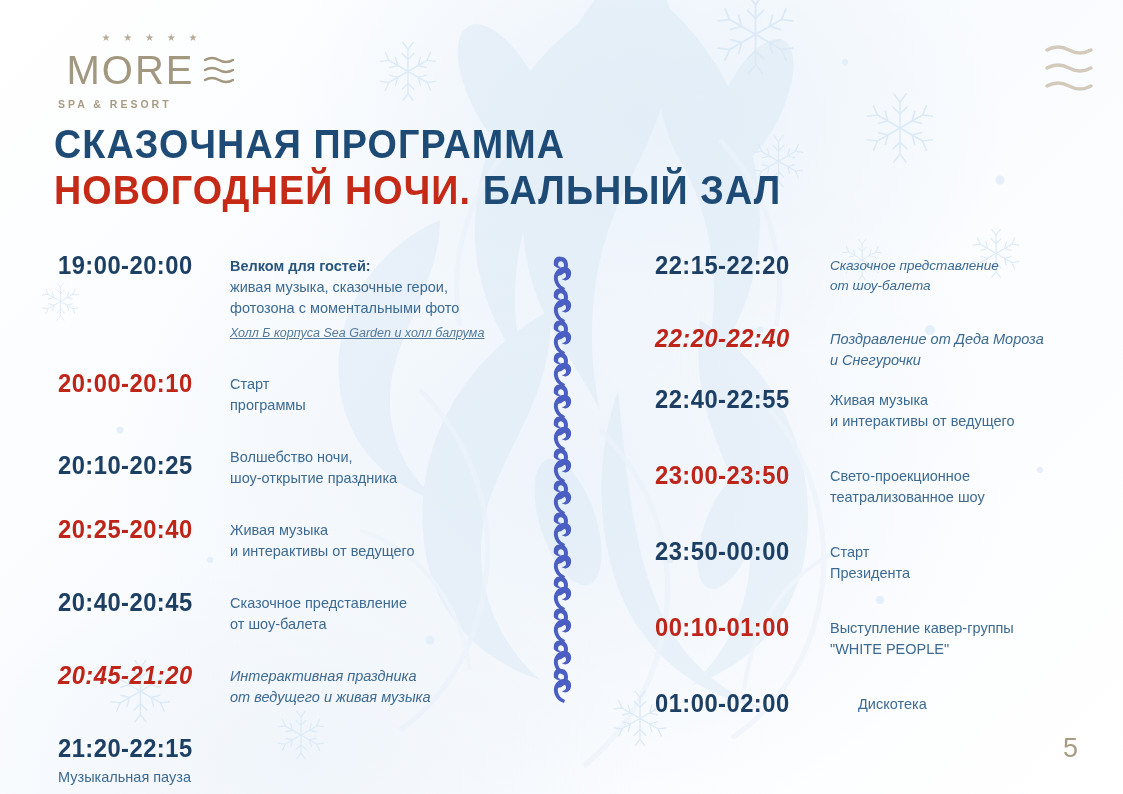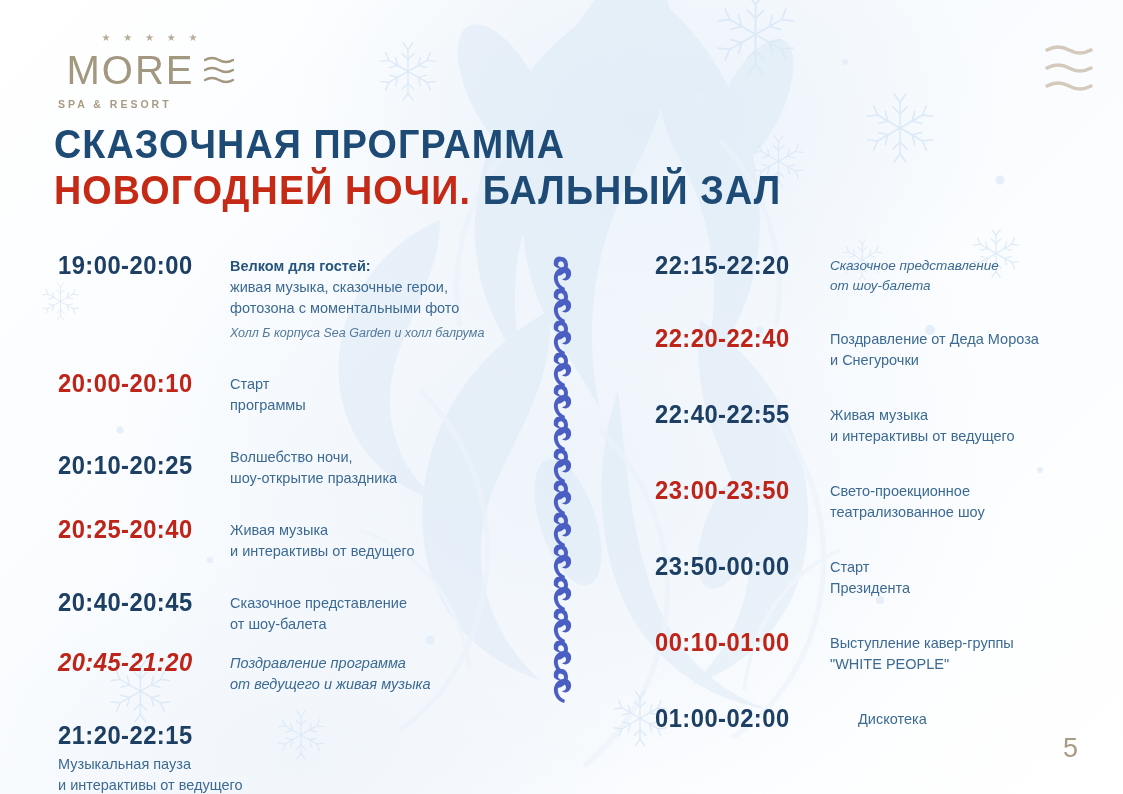--- a/index.html
+++ b/index.html
@@ -152,20 +152,21 @@
     font-weight: 700;
     color: #27557d;
     display: block;
   }
   .desc .it {
     font-style: italic;
     font-size: 12.5px;
     color: #52799c;
     display: block;
     margin-top: 5px;
+    text-decoration: underline;
   }
   .desc.italic-block {
     font-style: italic;
     font-size: 13.5px;
     color: #3c6a92;
   }
   .desc .ln { display: block; }
 
   
   .ornament {
@@ -351,52 +352,52 @@
           <span class="ln">шоу-открытие праздника</span>
         </div>
       </div>
       <div class="row" style="margin-bottom: 27px;">
         <div class="time t-red">20:25-20:40</div>
         <div class="desc">
           <span class="ln">Живая музыка</span>
           <span class="ln">и интерактивы от ведущего</span>
         </div>
       </div>
-      <div class="row" style="margin-bottom: 14px;">
+      <div class="row" style="margin-bottom: 27px;">
         <div class="time t-blue">20:40-20:45</div>
         <div class="desc">
           <span class="ln">Сказочное представление</span>
           <span class="ln">от шоу-балета</span>
         </div>
       </div>
       <div class="row" style="margin-bottom: 27px; font-style: italic;">
         <div class="time t-red">20:45-21:20</div>
         <div class="desc">
-          <span class="ln">Поздравление программа</span>
+          <span class="ln">Интерактивная праздника</span>
           <span class="ln">от ведущего и живая музыка</span>
         </div>
       </div>
       <div class="row" style="margin-bottom: 0px; flex-direction: column;">
         <div class="time t-blue">21:20-22:15</div>
         <div class="desc">
           <span class="ln">Музыкальная пауза</span>
           <span class="ln">и интерактивы от ведущего</span>
         </div>
       </div>
     </div>
 
   <div class="col col-right">
       <div class="row" style="margin-bottom: 30px;">
         <div class="time t-blue">22:15-22:20</div>
         <div class="desc italic-block">
           <span class="ln">Сказочное представление</span>
           <span class="ln">от шоу-балета</span>
         </div>
       </div>
-      <div class="row" style="margin-bottom: 30px;">
+      <div class="row" style="margin-bottom: 15px; font-style: italic;">
         <div class="time t-red">22:20-22:40</div>
         <div class="desc">
           <span class="ln">Поздравление от Деда Мороза</span>
           <span class="ln">и Снегурочки</span>
         </div>
       </div>
       <div class="row" style="margin-bottom: 30px;">
         <div class="time t-blue">22:40-22:55</div>
         <div class="desc">
           <span class="ln">Живая музыка</span>

